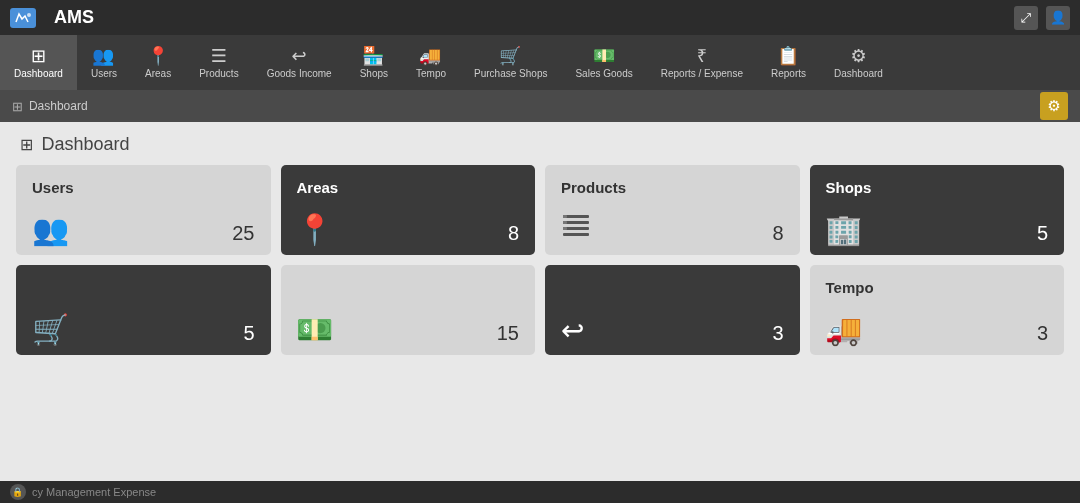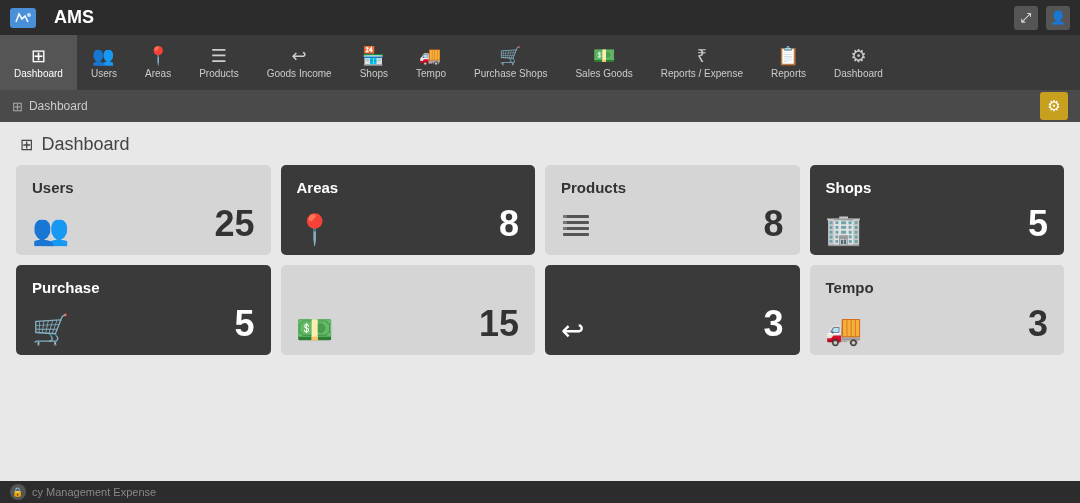--- a/index.html
+++ b/index.html
@@ -156,22 +156,22 @@
       display: flex;
       align-items: flex-end;
       justify-content: space-between;
       margin-top: auto;
     }
     .card-icon {
       font-size: 30px;
       line-height: 1;
     }
     .card-count {
-      font-size: 36px;
-      font-weight: bold;
+      font-size: 20px;
+      font-weight: normal;
     }
 
     
     .footer {
       background: #2c2c2c;
       position: absolute;
       bottom: 0;
       left: 0;
       right: 0;
       height: 22px;
@@ -316,21 +316,20 @@
 
   <div class="card card-dark">
     <div class="card-title">Shops</div>
     <div class="card-bottom">
       <span class="card-icon">🏢</span>
       <span class="card-count">5</span>
     </div>
   </div>
 
   <div class="card card-dark">
-    <div class="card-title">Purchase</div>
     <div class="card-bottom">
       <span class="card-icon">🛒</span>
       <span class="card-count">5</span>
     </div>
   </div>
 
   <div class="card card-light">
     <div class="card-bottom">
       <span class="card-icon">💵</span>
       <span class="card-count">15</span>

